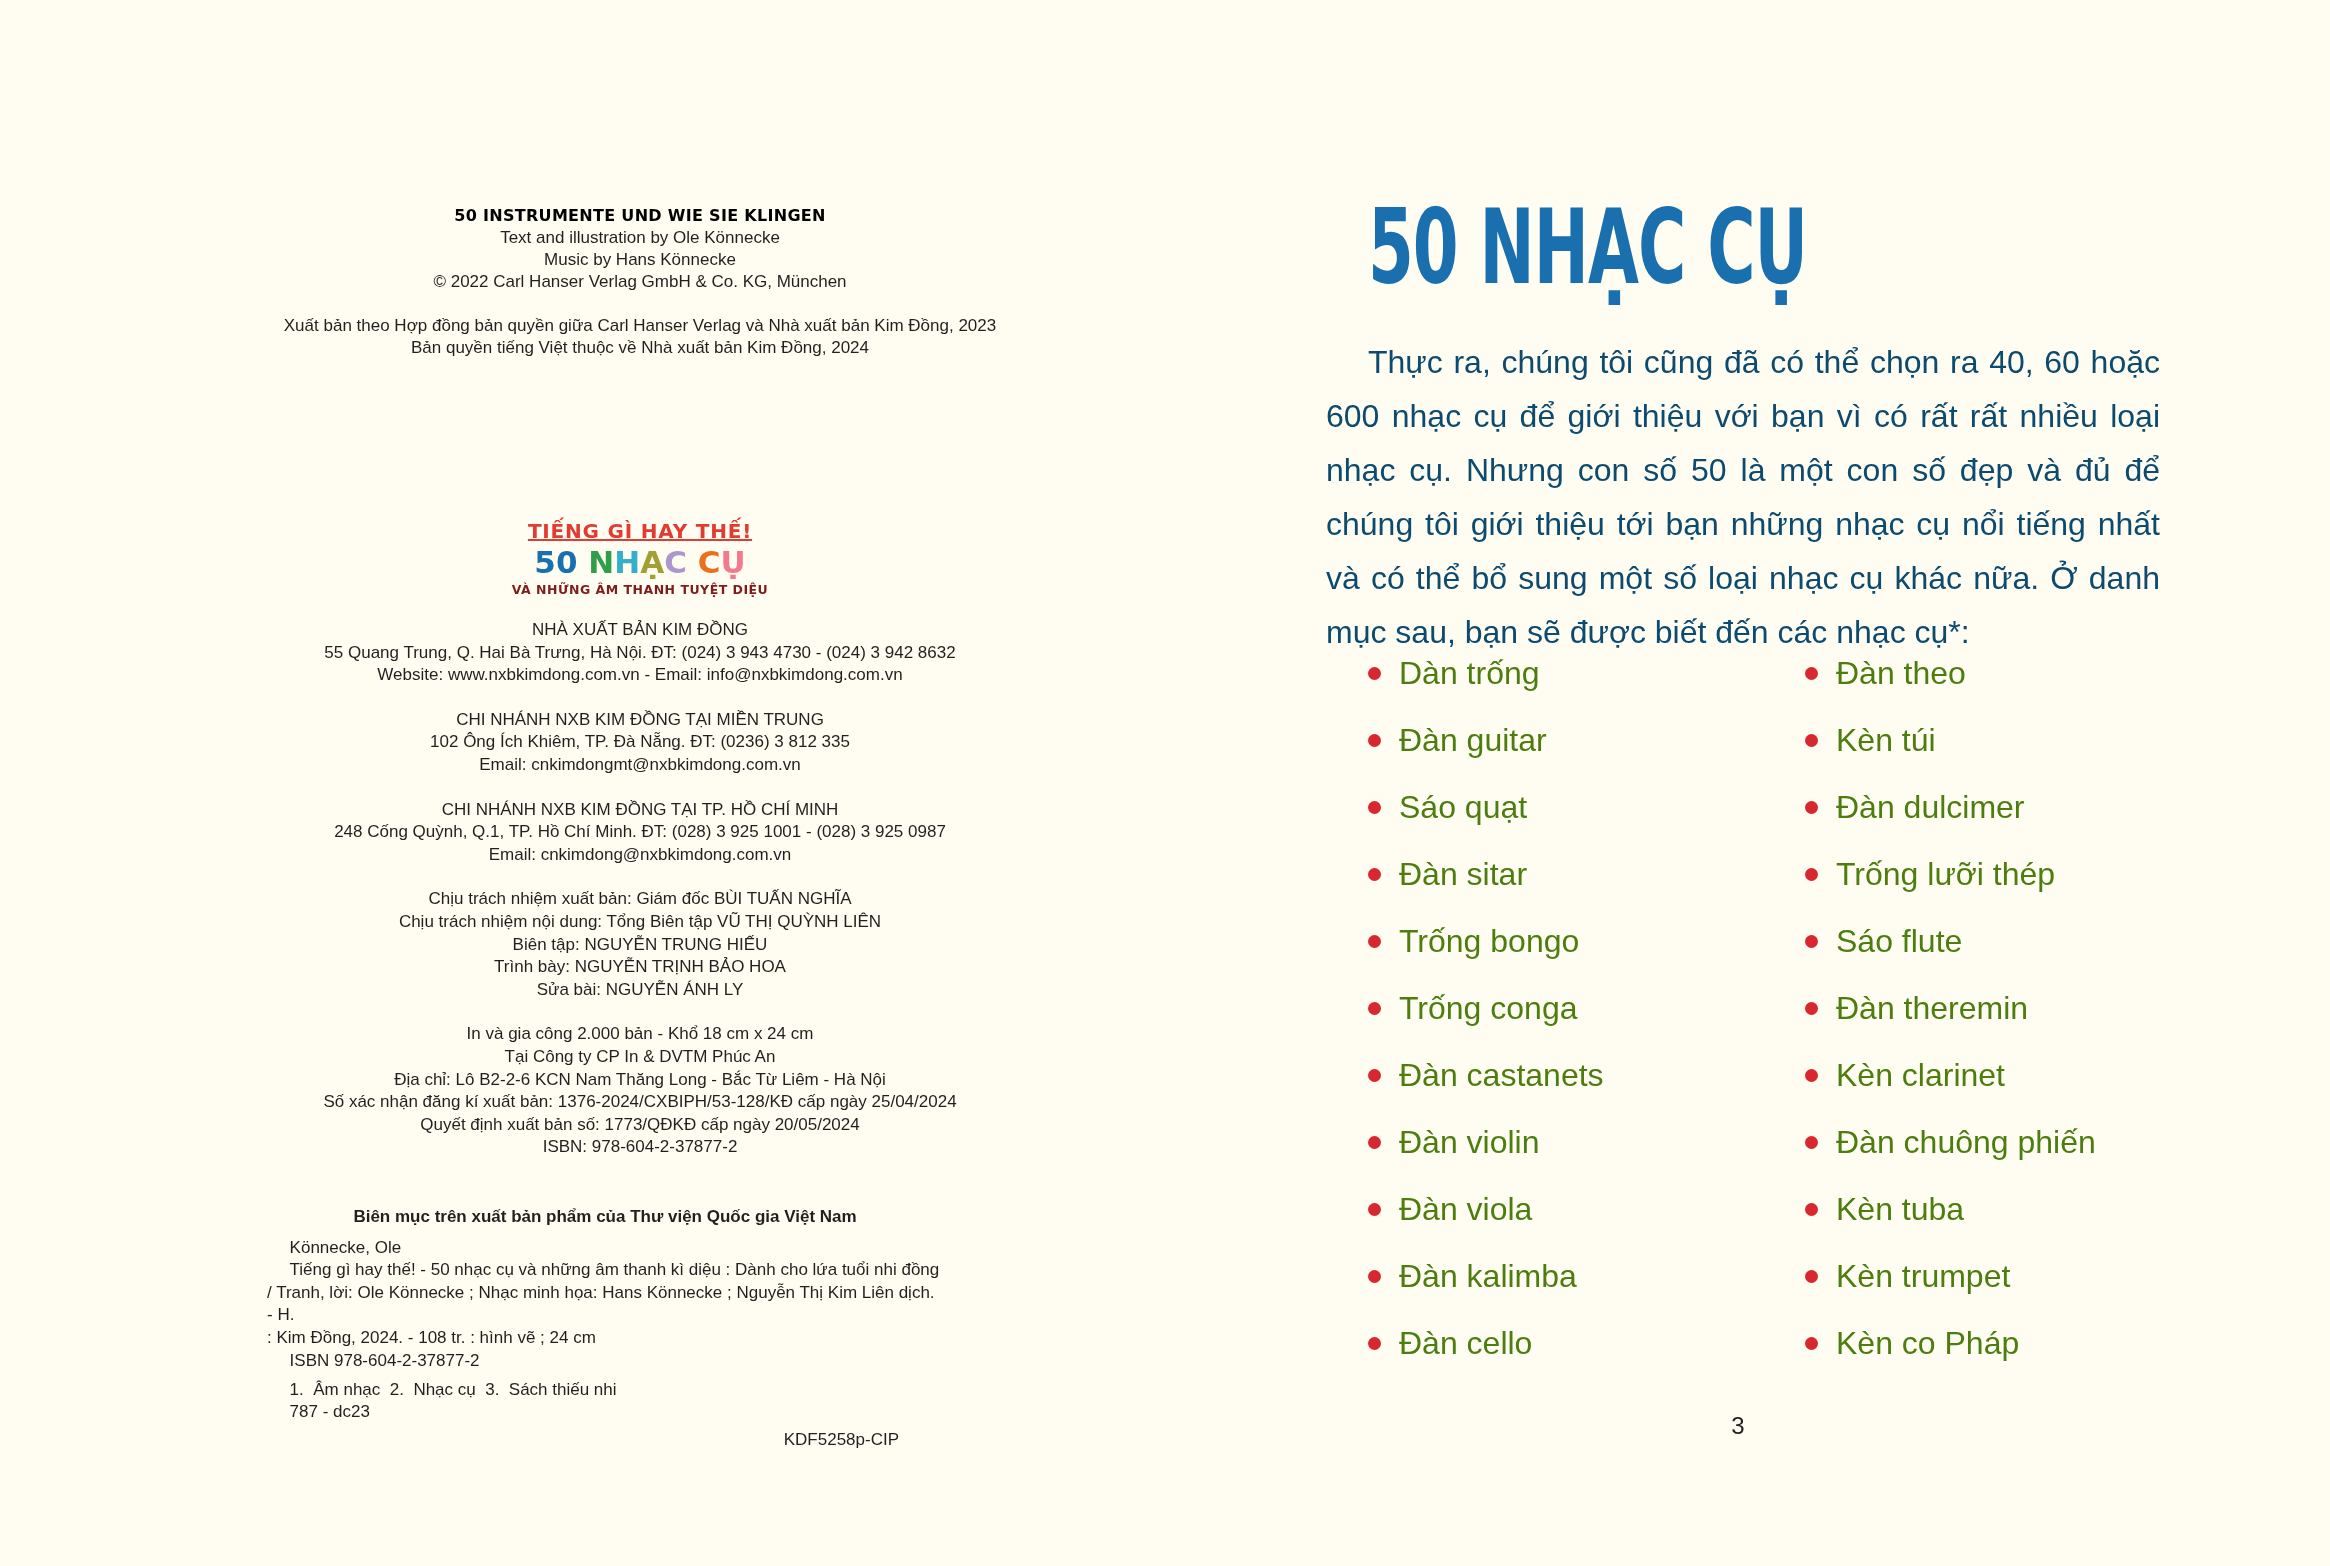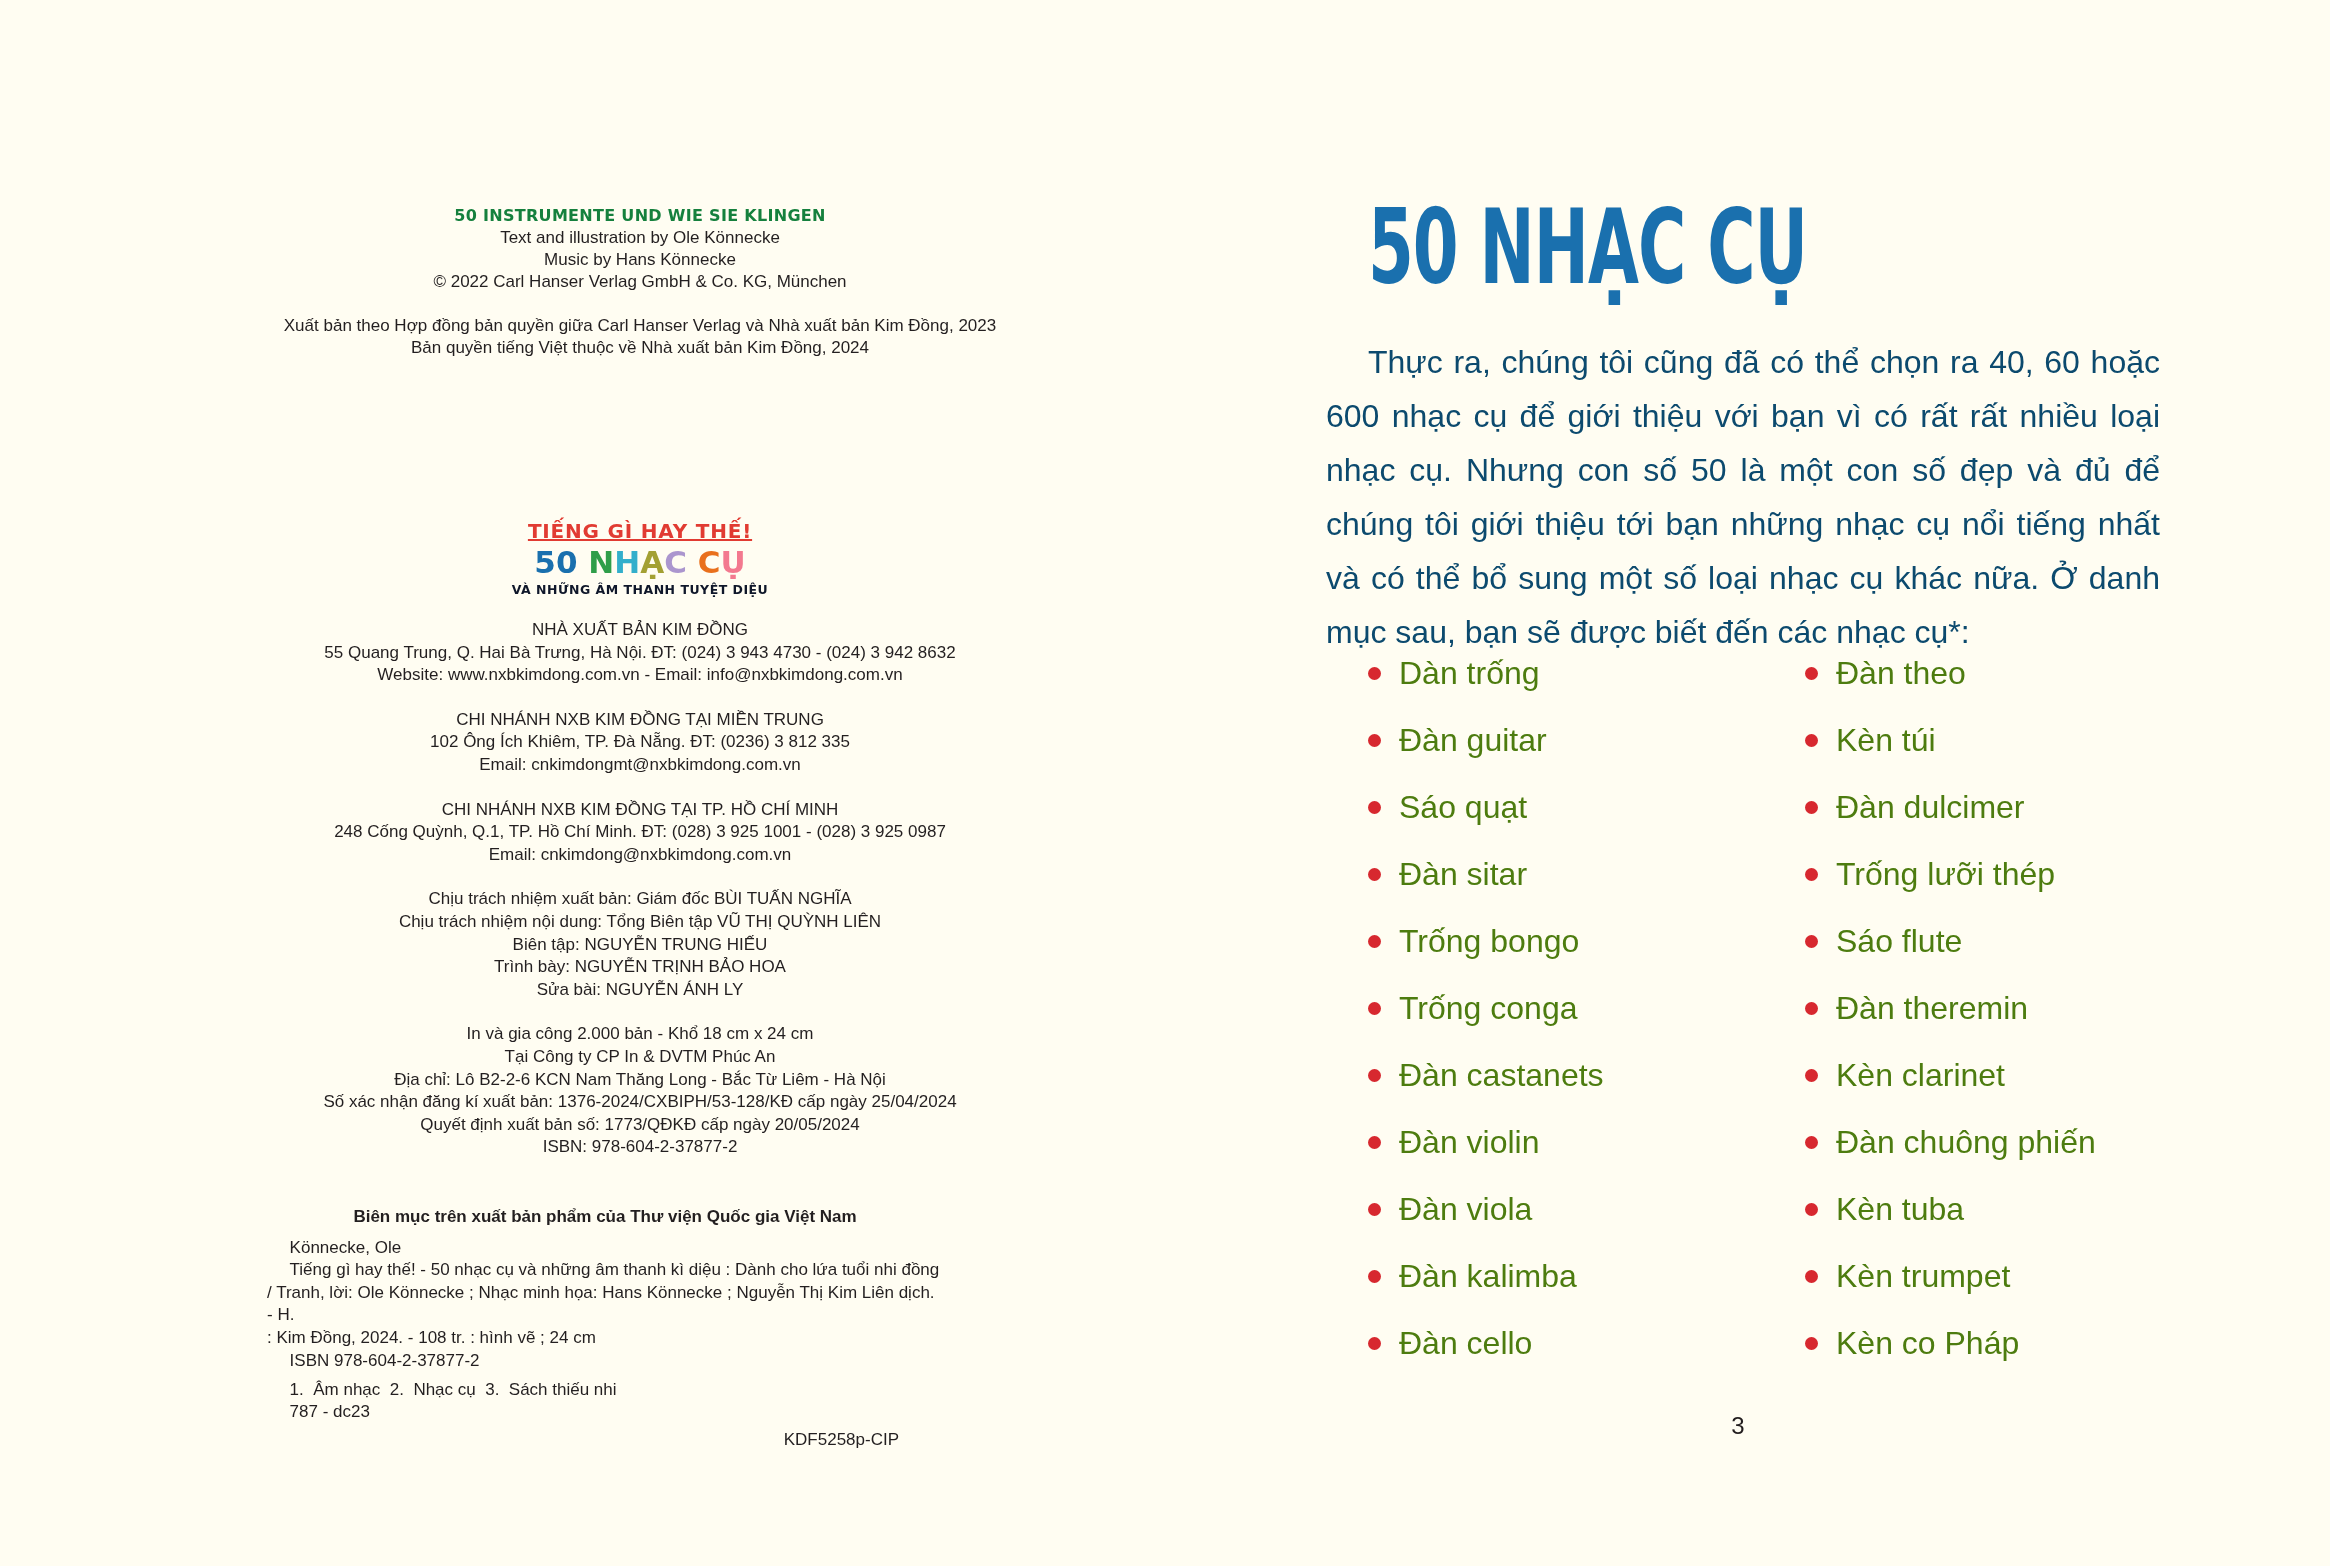--- a/index.html
+++ b/index.html
@@ -9,35 +9,35 @@
     font-family:"Liberation Sans","DejaVu Sans",sans-serif;
   }
 
   
   .colophon-top {
     position:absolute; left:137px; top:205px; width:1006px;
     text-align:center; font-size:17px; line-height:22px;
   }
   .block { margin-bottom:22px; }
   .credits-title {
-    color:#15803d; font-weight:bold; font-size:16px; letter-spacing:0.3px;
+    color:#000000; font-weight:bold; font-size:16px; letter-spacing:0.3px;
     font-family:"DejaVu Sans",sans-serif;
   }
 
   .logo { position:absolute; left:137px; top:518px; width:1006px; text-align:center; }
   .logo-top {
     color:#E13B32; font-weight:bold; font-size:20px; line-height:26px;
     letter-spacing:0.8px; font-family:"DejaVu Sans",sans-serif;text-decoration:underline;
   }
   .logo-word {
     font-family:"DejaVu Sans",sans-serif; font-weight:bold;
     font-size:31px; line-height:37px; letter-spacing:0; white-space:pre;
   }
   .logo-bottom {
-    color:#0f172a; font-weight:bold; font-size:12.5px; line-height:18.6px;
+    color:#7f1d1d; font-weight:bold; font-size:12.5px; line-height:18.6px;
     letter-spacing:0.5px; font-family:"DejaVu Sans",sans-serif;
   }
 
   .colophon-mid {
     position:absolute; left:137px; top:619px; width:1006px;
     text-align:center; font-size:17px; line-height:22.6px;
   }
 
   .cip {
     position:absolute; left:267px; top:1206px; width:676px;

